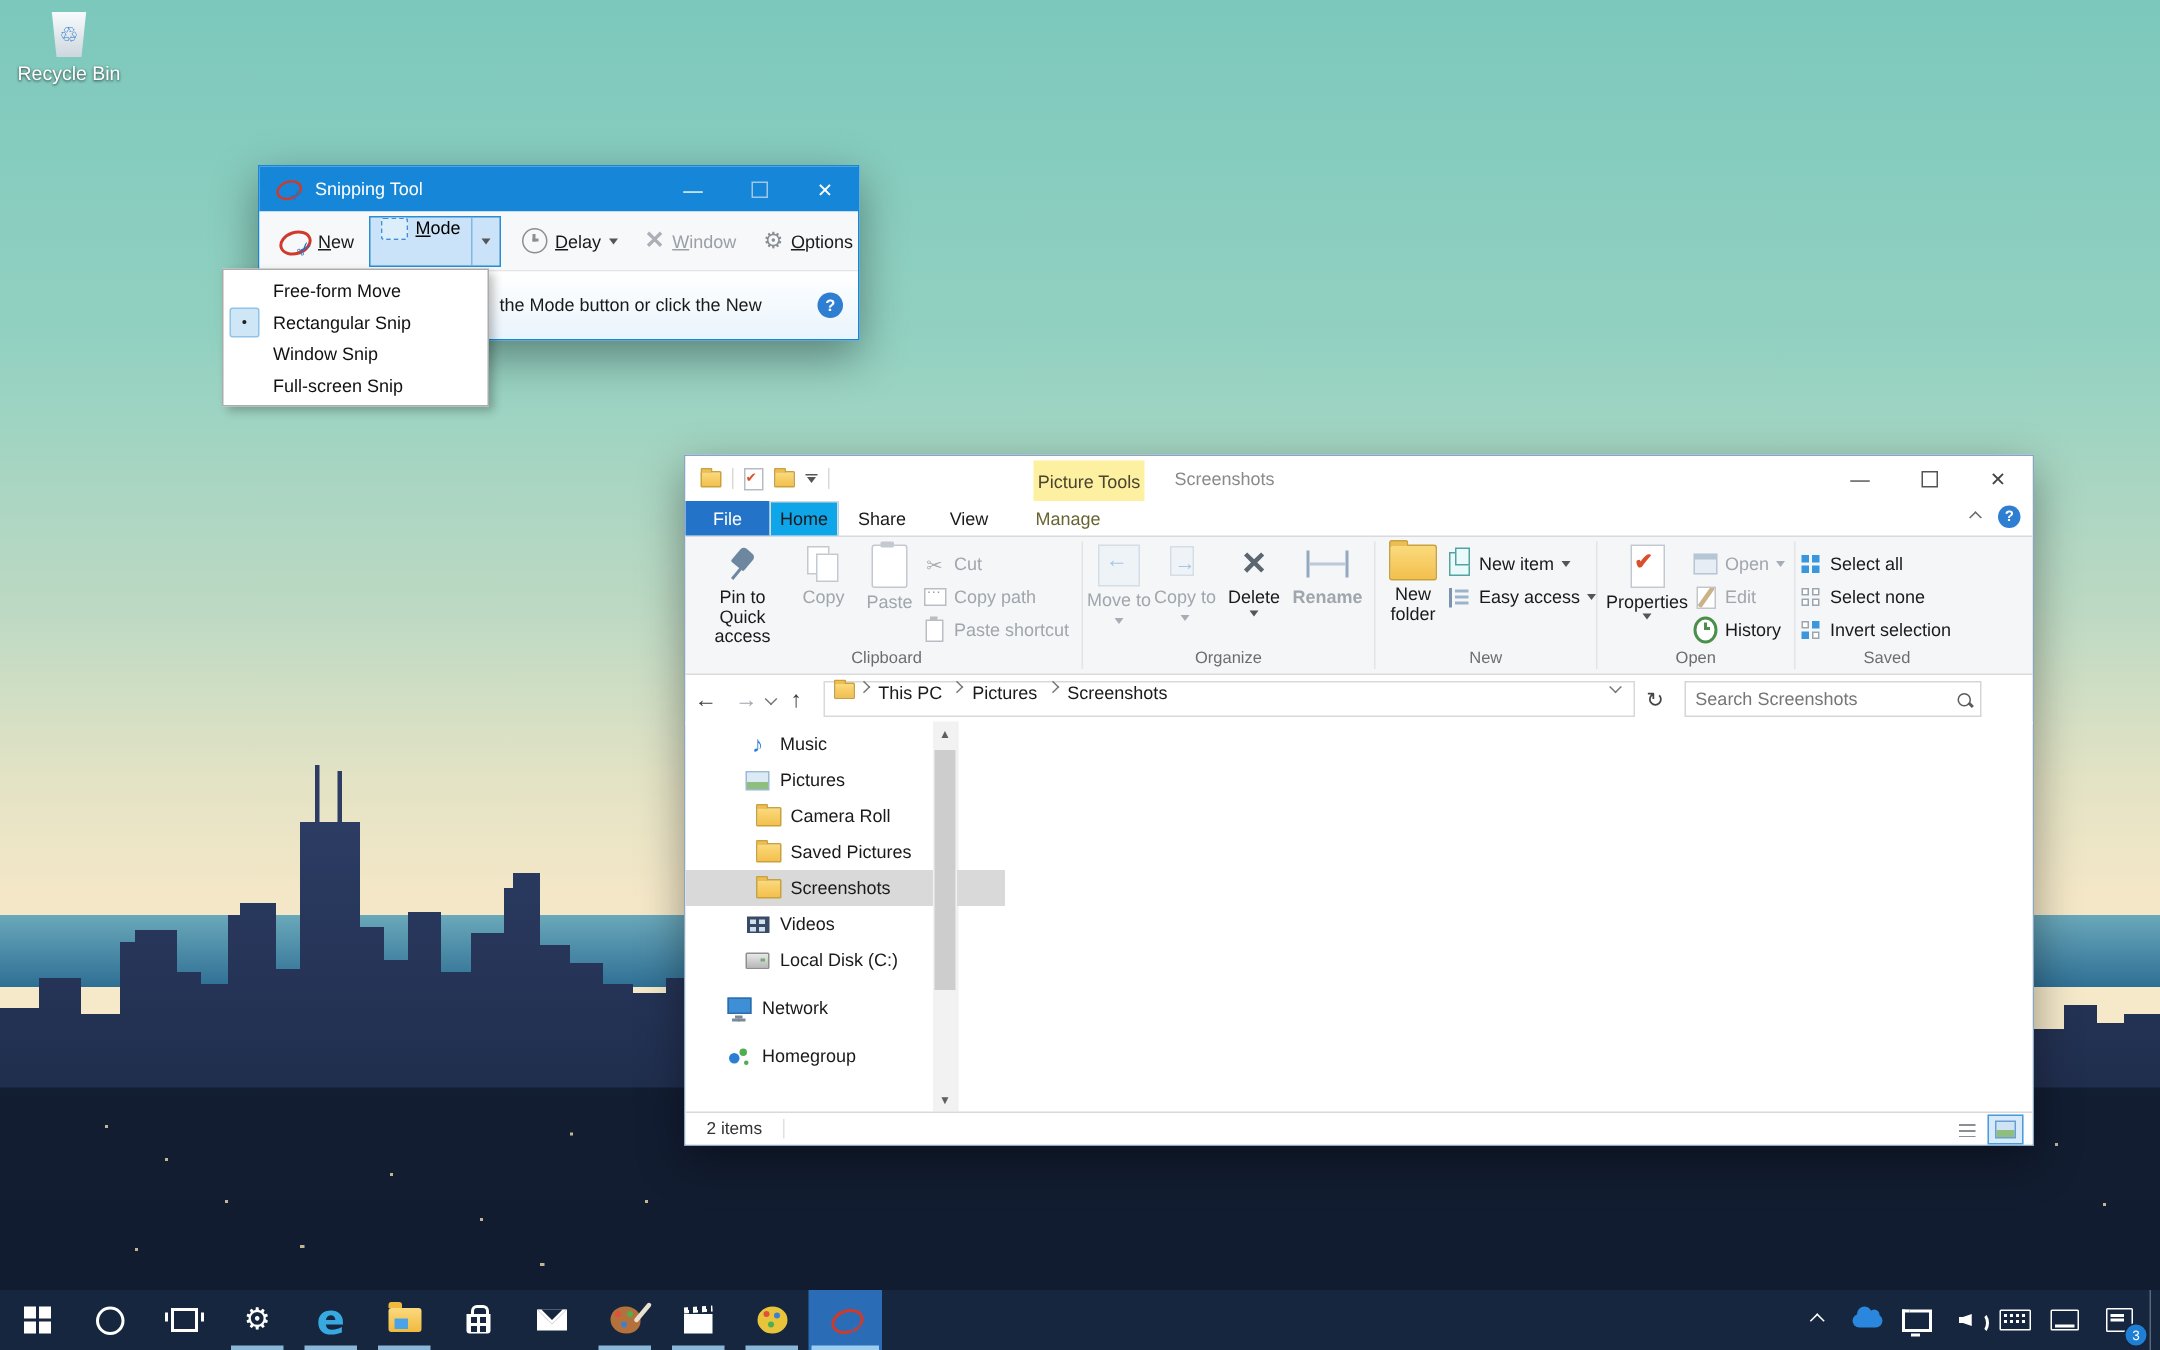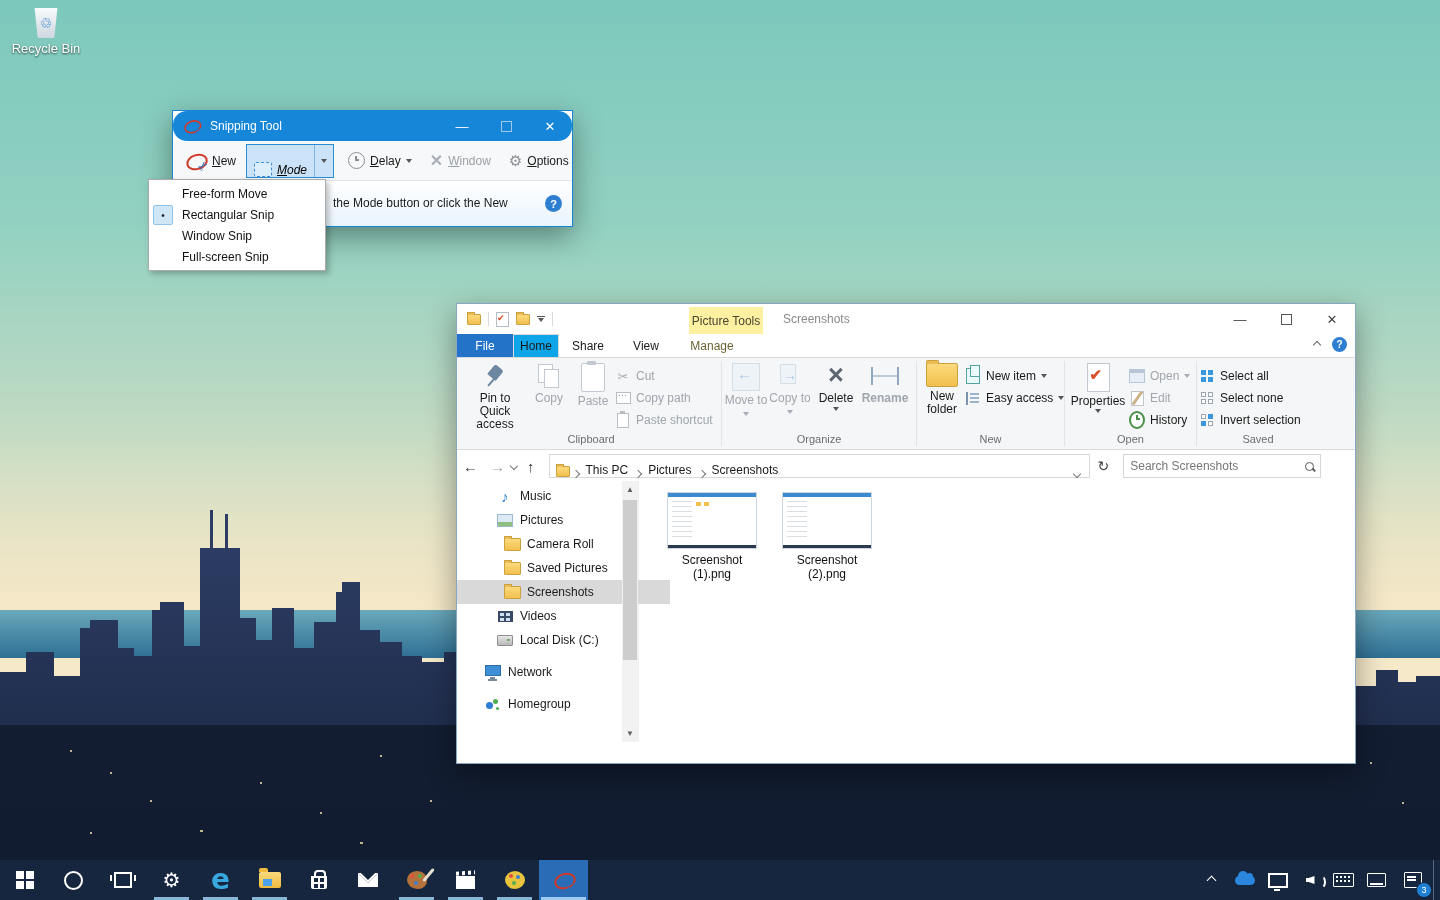--- a/index.html
+++ b/index.html
@@ -22,32 +22,32 @@
   .tri{display:inline-block;width:0;height:0;border-left:3.5px solid transparent;border-right:3.5px solid transparent;border-top:4px solid #555;vertical-align:middle;}
   .tri.dis{border-top-color:#a6adb5;}
 
   
   .fol{display:inline-block;width:15px;height:11px;background:linear-gradient(#fbda7c,#f2c04e);border:1px solid #caa23d;border-radius:1px;position:relative;flex:none;}
   .fol::before{content:'';position:absolute;top:-3px;left:-1px;width:6px;height:2px;background:#edbd55;border:1px solid #caa23d;border-bottom:none;border-radius:1px 1px 0 0;}
 
   
   .win{position:absolute;background:#fff;box-shadow:0 10px 28px rgba(0,0,0,.38);}
   .snipwin{left:172px;top:110px;width:399px;height:115px;border:1px solid #1586d8;z-index:30;}
-  .snip-title{height:30px;background:#1586d8;display:flex;align-items:center;color:#fff;padding-left:8px;border-radius:14px;}
+  .snip-title{height:30px;background:#1586d8;display:flex;align-items:center;color:#fff;padding-left:8px;}
   .snip-title-label{margin-left:7px;flex:1;font-size:12px;}
   .capbtn{width:44px;height:30px;display:flex;align-items:center;justify-content:center;color:#fff;font-size:13px;}
   .capbtn .maxbox{width:9px;height:9px;border:1px solid #9fc7ea;}
   .capbtn.dim{color:#9fc7ea;}
   .snip-toolbar{height:39px;background:#f7f8f9;display:flex;align-items:center;padding:0 4px;gap:2px;border-bottom:1px solid #e3e5e7;}
   .tbtn{display:flex;align-items:center;gap:5px;padding:0 8px;height:32px;color:#1a1a1a;}
   .mnlabel{display:inline-block;}
   .mnlabel::first-letter{text-decoration:underline;}
   .tbtn.disab{color:#9aa0a6;}
   .modegrp{display:flex;height:32px;background:#cbe3f8;border:1px solid #2a8dd4;}
-  .modegrp .main{display:flex;align-items:flex-end;gap:5px;padding:0 7px;font-style:italic;}
+  .modegrp .main{display:flex;align-items:flex-start;gap:5px;padding:0 7px;}
   .modegrp .arrow{width:18px;display:flex;align-items:center;justify-content:center;border-left:1px solid #7fb8e4;}
   .snipico{position:relative;width:22px;height:18px;flex:none;}
   .snipico::before{content:'';position:absolute;left:1px;top:2px;width:18px;height:12px;border:2px solid #d03a2b;border-radius:50%;transform:rotate(-18deg);}
   .snipico::after{content:'\2702';position:absolute;right:-1px;bottom:-3px;color:#2a6fc0;font-size:12px;transform:rotate(-45deg);}
   .smallsnip{transform:scale(.8);}
   .modeico{width:16px;height:13px;background:#ddeefb;border:1.5px dashed #3e8ed8;border-radius:2px;flex:none;}
   .clockico{width:15px;height:15px;border:1.5px solid #8a8f94;border-radius:50%;position:relative;flex:none;}
   .clockico::before{content:'';position:absolute;left:6px;top:3px;width:1.5px;height:5px;background:#8a8f94;}
   .clockico::after{content:'';position:absolute;left:6px;top:6px;width:4px;height:1.5px;background:#8a8f94;}
   .xico{color:#aab0b6;font-size:16px;font-weight:bold;line-height:1;}
@@ -135,21 +135,21 @@
   .ic-hist::before{content:'';position:absolute;left:5px;top:2px;width:1.5px;height:4px;background:#4a8f4a;}
   .ic-hist::after{content:'';position:absolute;left:5px;top:5px;width:4px;height:1.5px;background:#4a8f4a;}
   .selgrid{width:13px;height:13px;display:grid;grid-template-columns:5px 5px;grid-template-rows:5px 5px;gap:2px;}
   .selgrid span{display:block;}
   .sq-f{background:#3a96dd;}
   .sq-o{border:1px solid #9aa5af;box-sizing:border-box;background:#fff;}
   
   .ex-addr{height:32px;background:#fff;display:flex;align-items:center;border-bottom:1px solid #eee;}
   .navarrow{font-size:15px;color:#3b3b3b;margin:0 6px;}
   .navarrow.dis{color:#bfbfbf;}
-  .crumbbox{height:24px;border:1px solid #d9d9d9;display:flex;align-items:flex-end;flex:none;width:541px;margin-left:8px;padding-left:6px;box-sizing:border-box;position:relative;}
+  .crumbbox{height:24px;border:1px solid #d9d9d9;display:flex;align-items:flex-start;flex:none;width:541px;margin-left:8px;padding-left:6px;box-sizing:border-box;position:relative;}
   .crumb{margin:0 4px;color:#1a1a1a;white-space:nowrap;}
   .crumbbox .chev{margin:0 3px;}
   .crumb-dd{position:absolute;right:6px;}
   .refresh{color:#444;font-size:14px;margin:0 8px;}
   .searchbox{height:24px;width:198px;border:1px solid #d6d6d6;display:flex;align-items:center;margin-left:6px;padding:0 6px;box-sizing:border-box;gap:14px;}
   .searchbox input{border:none;outline:none;flex:1;font:12px "Liberation Sans",sans-serif;color:#333;background:transparent;padding:0;}
   .searchbox input::placeholder{color:#767676;}
   .mag{width:7px;height:7px;border:1.5px solid #5a5a5a;border-radius:50%;position:relative;flex:none;}
   .mag::after{content:'';position:absolute;left:6px;top:6px;width:4px;height:1.5px;background:#5a5a5a;transform:rotate(45deg);}
   
@@ -562,37 +562,34 @@
               <span class="ic-home"></span>
             </span>
             <span>Homegroup</span>
           </div>
         <div class="sscroll">
           <div class="sarrow" style="top:0;">▲</div>
           <div class="sthumb"></div>
           <div class="sarrow" style="bottom:0;">▼</div>
         </div>
       </div>
-      <div class="filesarea">
-        <div class="fitem" style="left:25px;">
-          <div class="thumb">
-              <span class="lines"></span>
-              <span class="fold"></span>
-            </div>
-          <div class="fname">Screenshot (1).png</div>
-        </div>
-        <div class="fitem" style="left:140px;">
-          <div class="thumb">
-              <span class="lines"></span>
-            </div>
-          <div class="fname">Screenshot (2).png</div>
-        </div>
-      </div>
-    </div>
-
+    </div>
+
+    <div class="ex-status">
+      <span class="stat-count">2 items</span>
+      <span class="stat-sep"></span>
+      <div class="viewtoggles">
+        <div class="vtog">
+            <span class="ic-listview"></span>
+          </div>
+        <div class="vtog active">
+            <span class="ic-thumbview"></span>
+          </div>
+      </div>
+    </div>
   </div>
 
   <div class="win snipwin">
     <div class="snip-title">
       <span class="snipico smallsnip"></span>
       <span class="snip-title-label">Snipping Tool</span>
       <div class="capbtn">—</div>
       <div class="capbtn dim">
           <span class="maxbox"></span>
         </div>

